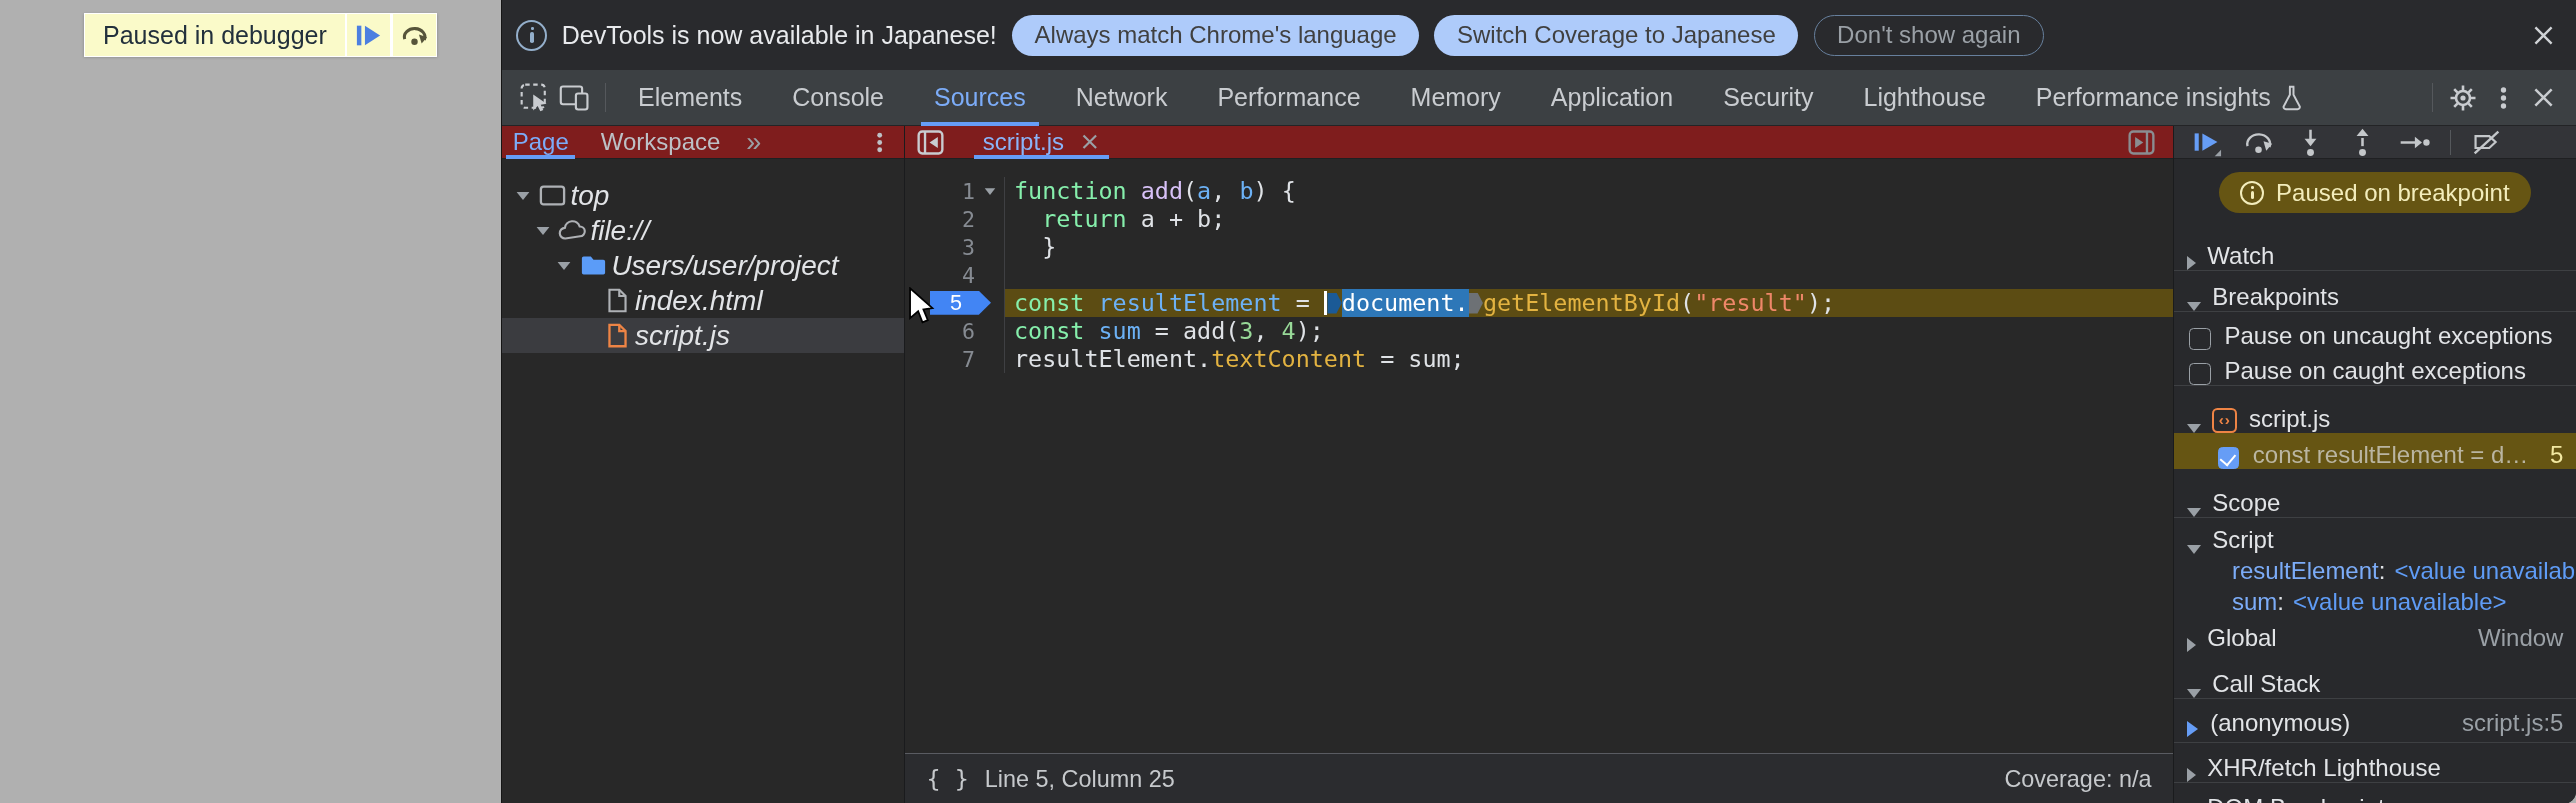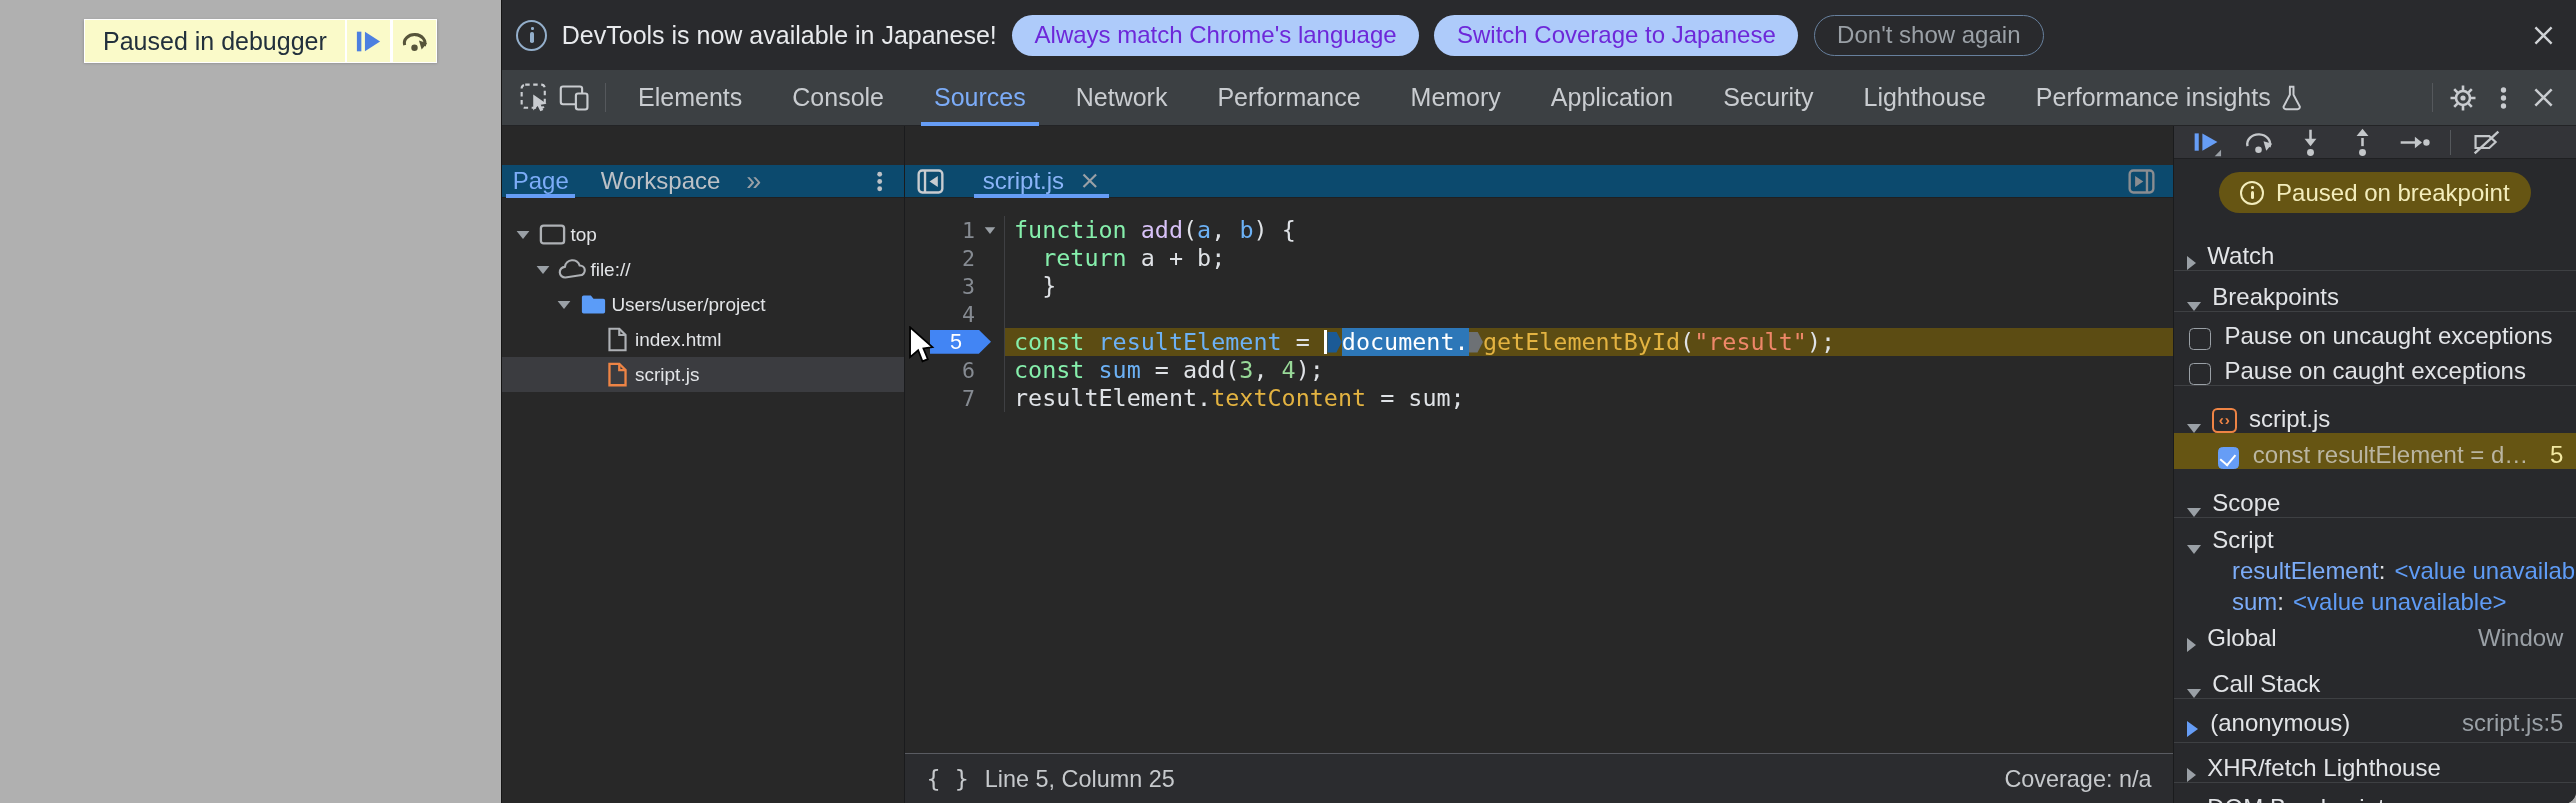--- a/index.html
+++ b/index.html
@@ -1,38 +1,38 @@
 <!DOCTYPE html>
 <html style="font-size:14.4px"><head>
 <meta charset="utf-8">
 <style>
   html,body{margin:0;padding:0;width:2576px;height:804px;background:#b0b0b0;
     font-family:"Liberation Sans",sans-serif;overflow:hidden;position:relative;}
   *{box-sizing:border-box;}
 
   
   .page-area{position:absolute;left:0;top:0;width:501px;height:804px;background:#b0b0b0;}
-  .paused-banner{position:absolute;left:84px;top:19px;height:44px;display:flex;background:#fff;
+  .paused-banner{position:absolute;left:84px;top:13px;height:44px;display:flex;background:#fff;
     border:1.8px solid #ffffff;box-shadow:0 0.9px 2.7px rgba(0,0,0,.25);}
   .pb-seg{background:#fafac9;display:flex;align-items:center;justify-content:center;}
   .pb-label{padding:0 18px;font-size:25px;color:#22303c;white-space:nowrap;}
   .pb-btn{width:43px;margin-left:2.7px;}
 
   
   .devtools{position:absolute;left:501px;top:0;right:0;bottom:0;background:#282828;
     border-left:0.9px solid #151515;border-bottom-right-radius:12.6px;overflow:hidden;}
 
   
   .infobar{height:70px;background:#292a2d;display:flex;align-items:center;padding-left:14.4px;
     color:#e8eaed;font-size:25px;position:relative;}
   .info-circle{width:31px;height:31px;border:2.3px solid #94afcb;border-radius:50%;flex:none;
     position:relative;margin-right:14.4px;}
   .info-circle::before{content:"";position:absolute;left:12.6px;top:5.4px;width:2.7px;height:2.7px;background:#94afcb;border-radius:50%;}
   .info-circle::after{content:"";position:absolute;left:12px;top:10.8px;width:3.6px;height:10.8px;background:#94afcb;border-radius:1.8px;}
-  .pill-btn{height:41px;border-radius:21.6px;background:#aecbfa;color:#6d28d9;font-size:24px;
+  .pill-btn{height:41px;border-radius:21.6px;background:#aecbfa;color:#404040;font-size:24px;
     display:flex;align-items:center;padding:0 22.5px;margin-left:15.3px;white-space:nowrap;}
   .pill-btn.ghost{background:transparent;border:1.8px solid #67809d;color:#9aa0a6;}
   .infobar-close{position:absolute;right:16px;top:18px;width:34px;height:34px;display:flex;align-items:center;justify-content:center;}
 
   
   .main-toolbar{height:56px;background:#3c4043;display:flex;align-items:center;color:#c9ccd0;
     font-size:25px;border-bottom:0.9px solid #232426;padding-left:12.6px;position:relative;}
   .tb-icon{width:40px;height:40px;display:flex;align-items:center;justify-content:center;flex:none;}
   .tb-divider{width:0.9px;height:29px;background:#55585c;margin:0 10.8px;flex:none;}
   .main-tabs{display:flex;height:56px;align-items:stretch;gap:8px;}
@@ -40,28 +40,28 @@
   .tab.active{color:#7cacf8;}
   .tab.active::after{content:"";position:absolute;left:8px;right:8px;bottom:0;height:3.6px;background:#669df6;}
   .tab .flask{margin-left:9px;display:flex;}
   .tb-right{margin-left:auto;display:flex;align-items:center;padding-right:12.6px;}
 
   
   .columns{position:absolute;top:126px;left:0;right:0;bottom:0;display:flex;}
 
   
   .navigator{width:403px;flex:none;border-right:0.9px solid #1a1b1d;display:flex;flex-direction:column;background:#282828;}
-  .subbar{height:33px;background:#0c4a6e;border-bottom:0.9px solid #1f2022;display:flex;align-items:center;
-    font-size:24px;color:#bdc1c6;flex:none;margin-top:39px;}
+  .subbar{height:33px;background:#7f1d1d;border-bottom:0.9px solid #1f2022;display:flex;align-items:center;
+    font-size:24px;color:#bdc1c6;flex:none;}
   .nav-tab{height:33px;display:flex;align-items:center;padding:0 8px;margin-left:2.7px;position:relative;}
   .nav-tab.active{color:#7cacf8;}
   .nav-tab.active::after{content:"";position:absolute;left:1.8px;right:1.8px;bottom:0;height:3.6px;background:#669df6;}
   .nav-chevron{margin-left:18px;color:#9aa0a6;font-size:27px;}
   .kebab{margin-left:auto;margin-right:12.6px;display:flex;}
-  .tree{flex:1;padding-top:19px;font-size:19px;color:#e2e4e7;}
+  .tree{flex:1;padding-top:19px;font-size:28px;color:#e2e4e7;font-style:italic;}
   .tree-row{height:35px;display:flex;align-items:center;white-space:nowrap;}
   .tree-row.selected{background:#3b3c40;}
   .tree-arrow{width:23.4px;flex:none;display:flex;justify-content:center;}
   .tree-icon{width:36px;flex:none;display:flex;align-items:center;justify-content:center;}
   .tri-d{width:0;height:0;border-left:8px solid transparent;border-right:8px solid transparent;border-top:10px solid #9aa0a6;}
   .tri-r{width:0;height:0;border-top:8px solid transparent;border-bottom:8px solid transparent;border-left:10px solid #9aa0a6;}
 
   
   .editor-col{flex:1;min-width:0;display:flex;flex-direction:column;border-right:0.9px solid #1a1b1d;background:#282828;}
   .editor-tabs{justify-content:flex-start;}

